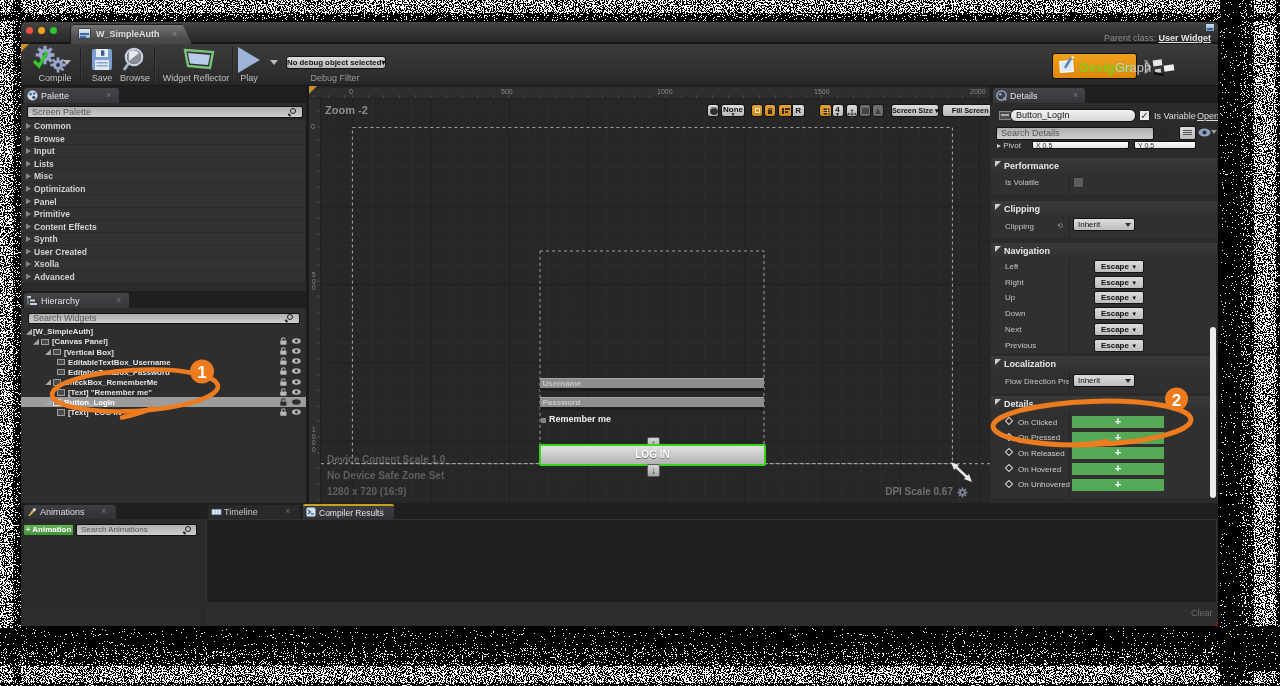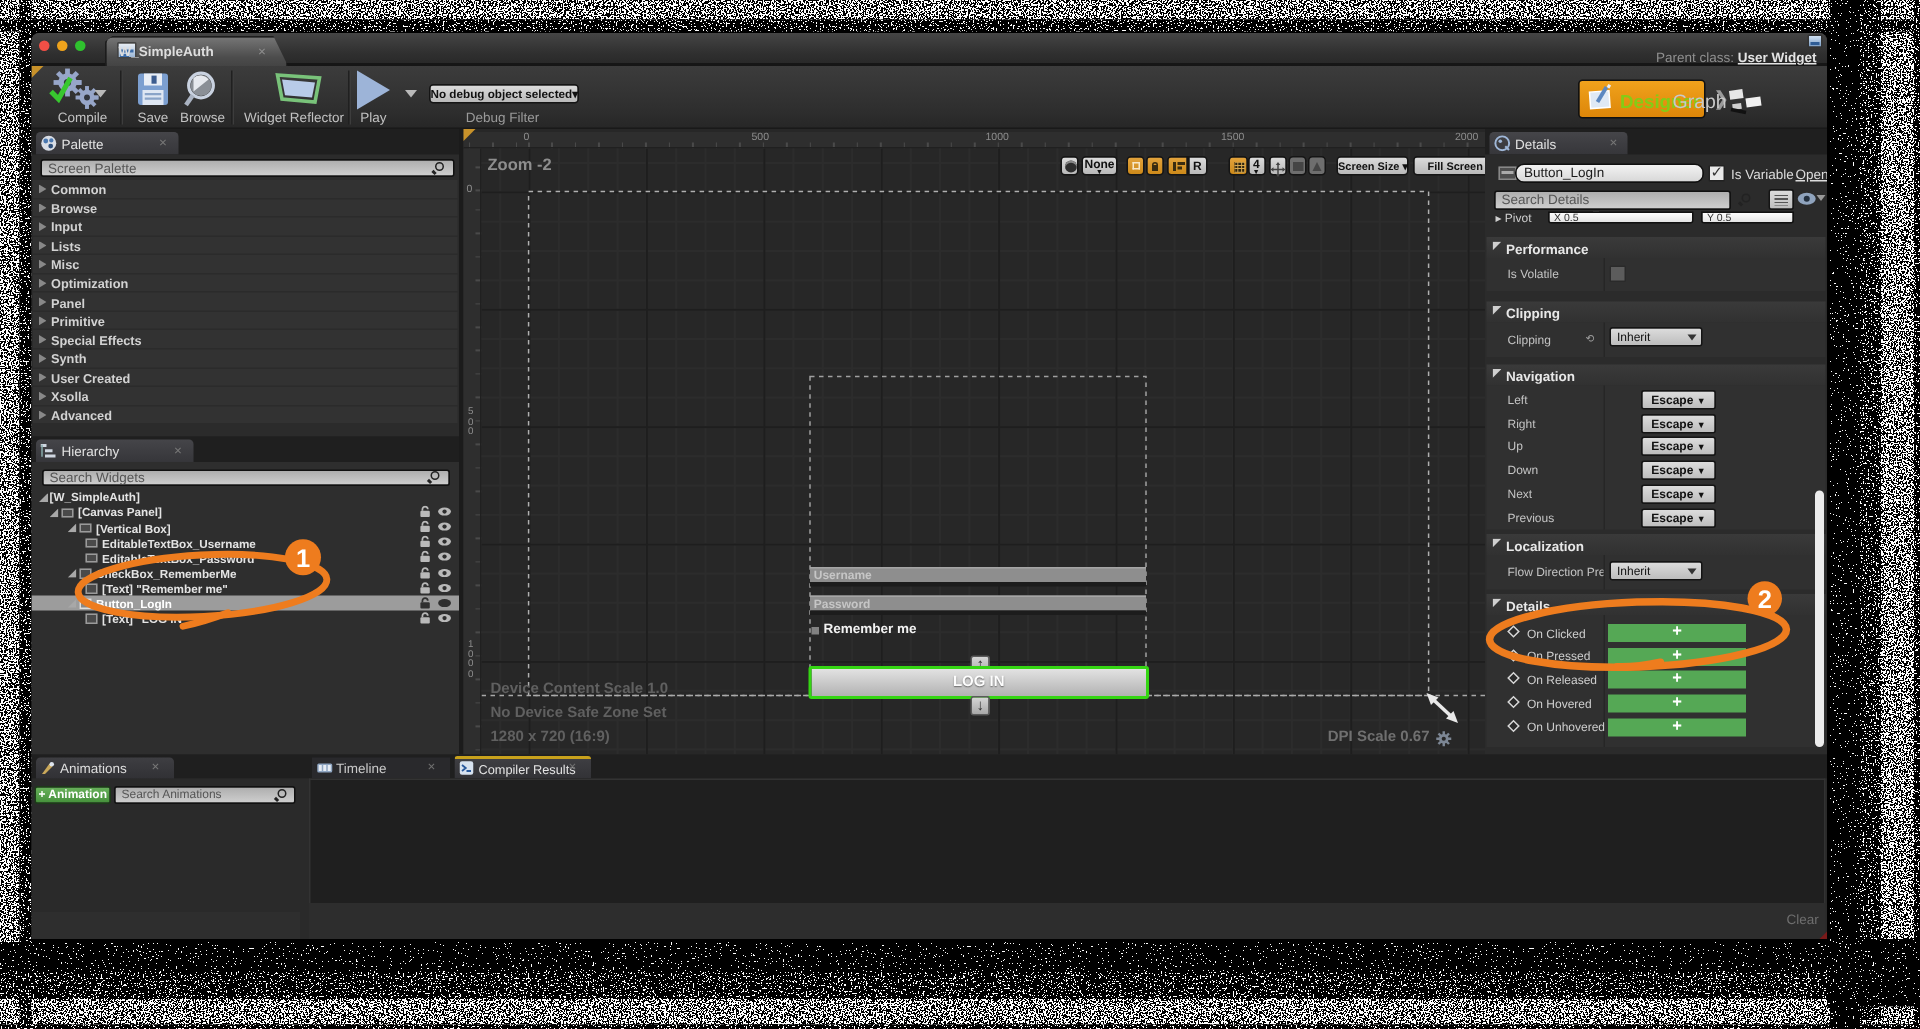--- a/index.html
+++ b/index.html
@@ -83,21 +83,21 @@
   <div class="abs" style="left:0;top:0;width:1197px;height:22px;background:linear-gradient(#454545,#303030 60%,#272727)"></div>
   <div class="abs" style="left:0;top:20px;width:1197px;height:2px;background:#161616"></div>
   <div class="abs" style="left:5px;top:4.5px;width:7px;height:7px;border-radius:50%;background:#f14f46"></div>
   <div class="abs" style="left:17px;top:4.5px;width:7px;height:7px;border-radius:50%;background:#efa31c"></div>
   <div class="abs" style="left:29px;top:4.5px;width:7px;height:7px;border-radius:50%;background:#2fc12e"></div>
 
   <div class="abs" style="left:49px;top:2px;width:122px;height:20px;background:linear-gradient(#757575,#4c4c4c 70%,#444);border:1px solid #1c1c1c;border-bottom:none;border-radius:5px 8px 0 0;clip-path:polygon(0 100%,0 18%,4% 0,92% 0,100% 100%)"></div>
   <div class="abs" style="left:57px;top:6px;width:13px;height:11px;background:linear-gradient(#e8eef5,#9db7d6);border:1px solid #444;border-radius:1px"></div>
   <div class="abs" style="left:59px;top:11px;width:9px;height:2px;background:#3c6ca8"></div>
   <div class="abs" style="left:59px;top:14px;width:6px;height:1.5px;background:#3c6ca8"></div>
-  <div class="abs b t9" style="left:58px;top:7px;color:#dedede">W_SimpleAuth</div>
+  <div class="abs b t9" style="left:75px;top:7px;color:#dedede">W_SimpleAuth</div>
   <div class="abs" style="left:151px;top:7px;color:#8d8d8d;font-size:9px">×</div>
 
   <div class="abs" style="left:1184px;top:1px;width:10px;height:9px;background:linear-gradient(#cfe0f2,#7d9fc6);border:1px solid #333;border-radius:1px"></div>
   <div class="abs" style="left:1186px;top:6px;width:6px;height:1.5px;background:#2f5d96"></div>
   <div class="abs t9" style="left:1083px;top:11px;color:#909090;white-space:nowrap">Parent class: <span class="b" style="color:#e4e4e4;text-decoration:underline">User Widget</span></div>
 
   <div class="abs" style="left:0;top:22px;width:1197px;height:42px;background:linear-gradient(#3c3c3c,#2d2d2d 75%,#262626)"></div>
   <div class="abs" style="left:0;top:63px;width:1197px;height:1px;background:#191919"></div>
   <div class="abs" style="left:0;top:22px;width:0;height:0;border-top:8px solid #c8922a;border-right:8px solid transparent"></div>
 
@@ -210,21 +210,21 @@
   <div class="abs" style="left:5px;top:163.8px;width:5px;height:6px;background:#888;clip-path:polygon(0 0,100% 50%,0 100%)"></div>
   <div class="abs b" style="left:13px;top:162.0px;font-size:8.5px;color:#d2d2d2">Optimization</div>
   <div class="abs" style="left:1px;top:173.3px;width:283px;height:11.6px;background:#323232"></div>
   <div class="abs" style="left:5px;top:176.3px;width:5px;height:6px;background:#888;clip-path:polygon(0 0,100% 50%,0 100%)"></div>
   <div class="abs b" style="left:13px;top:174.5px;font-size:8.5px;color:#d2d2d2">Panel</div>
   <div class="abs" style="left:1px;top:185.9px;width:283px;height:11.6px;background:#323232"></div>
   <div class="abs" style="left:5px;top:188.9px;width:5px;height:6px;background:#888;clip-path:polygon(0 0,100% 50%,0 100%)"></div>
   <div class="abs b" style="left:13px;top:187.1px;font-size:8.5px;color:#d2d2d2">Primitive</div>
   <div class="abs" style="left:1px;top:198.4px;width:283px;height:11.6px;background:#323232"></div>
   <div class="abs" style="left:5px;top:201.4px;width:5px;height:6px;background:#888;clip-path:polygon(0 0,100% 50%,0 100%)"></div>
-  <div class="abs b" style="left:13px;top:199.6px;font-size:8.5px;color:#d2d2d2">Special Effects</div>
+  <div class="abs b" style="left:13px;top:199.6px;font-size:8.5px;color:#d2d2d2">Content Effects</div>
   <div class="abs" style="left:1px;top:211.0px;width:283px;height:11.6px;background:#323232"></div>
   <div class="abs" style="left:5px;top:214.0px;width:5px;height:6px;background:#888;clip-path:polygon(0 0,100% 50%,0 100%)"></div>
   <div class="abs b" style="left:13px;top:212.2px;font-size:8.5px;color:#d2d2d2">Synth</div>
   <div class="abs" style="left:1px;top:223.5px;width:283px;height:11.6px;background:#323232"></div>
   <div class="abs" style="left:5px;top:226.5px;width:5px;height:6px;background:#888;clip-path:polygon(0 0,100% 50%,0 100%)"></div>
   <div class="abs b" style="left:13px;top:224.7px;font-size:8.5px;color:#d2d2d2">User Created</div>
   <div class="abs" style="left:1px;top:236.1px;width:283px;height:11.6px;background:#323232"></div>
   <div class="abs" style="left:5px;top:239.1px;width:5px;height:6px;background:#888;clip-path:polygon(0 0,100% 50%,0 100%)"></div>
   <div class="abs b" style="left:13px;top:237.3px;font-size:8.5px;color:#d2d2d2">Xsolla</div>
   <div class="abs" style="left:1px;top:248.6px;width:283px;height:11.6px;background:#323232"></div>

